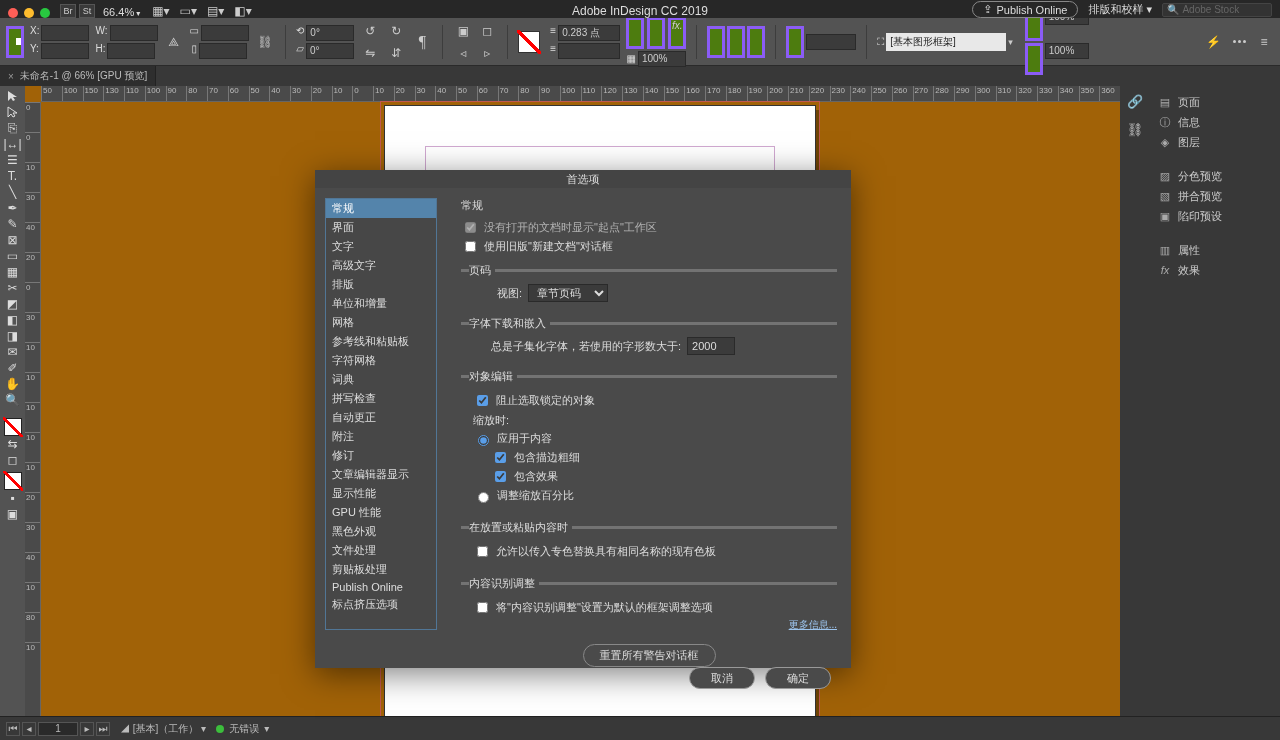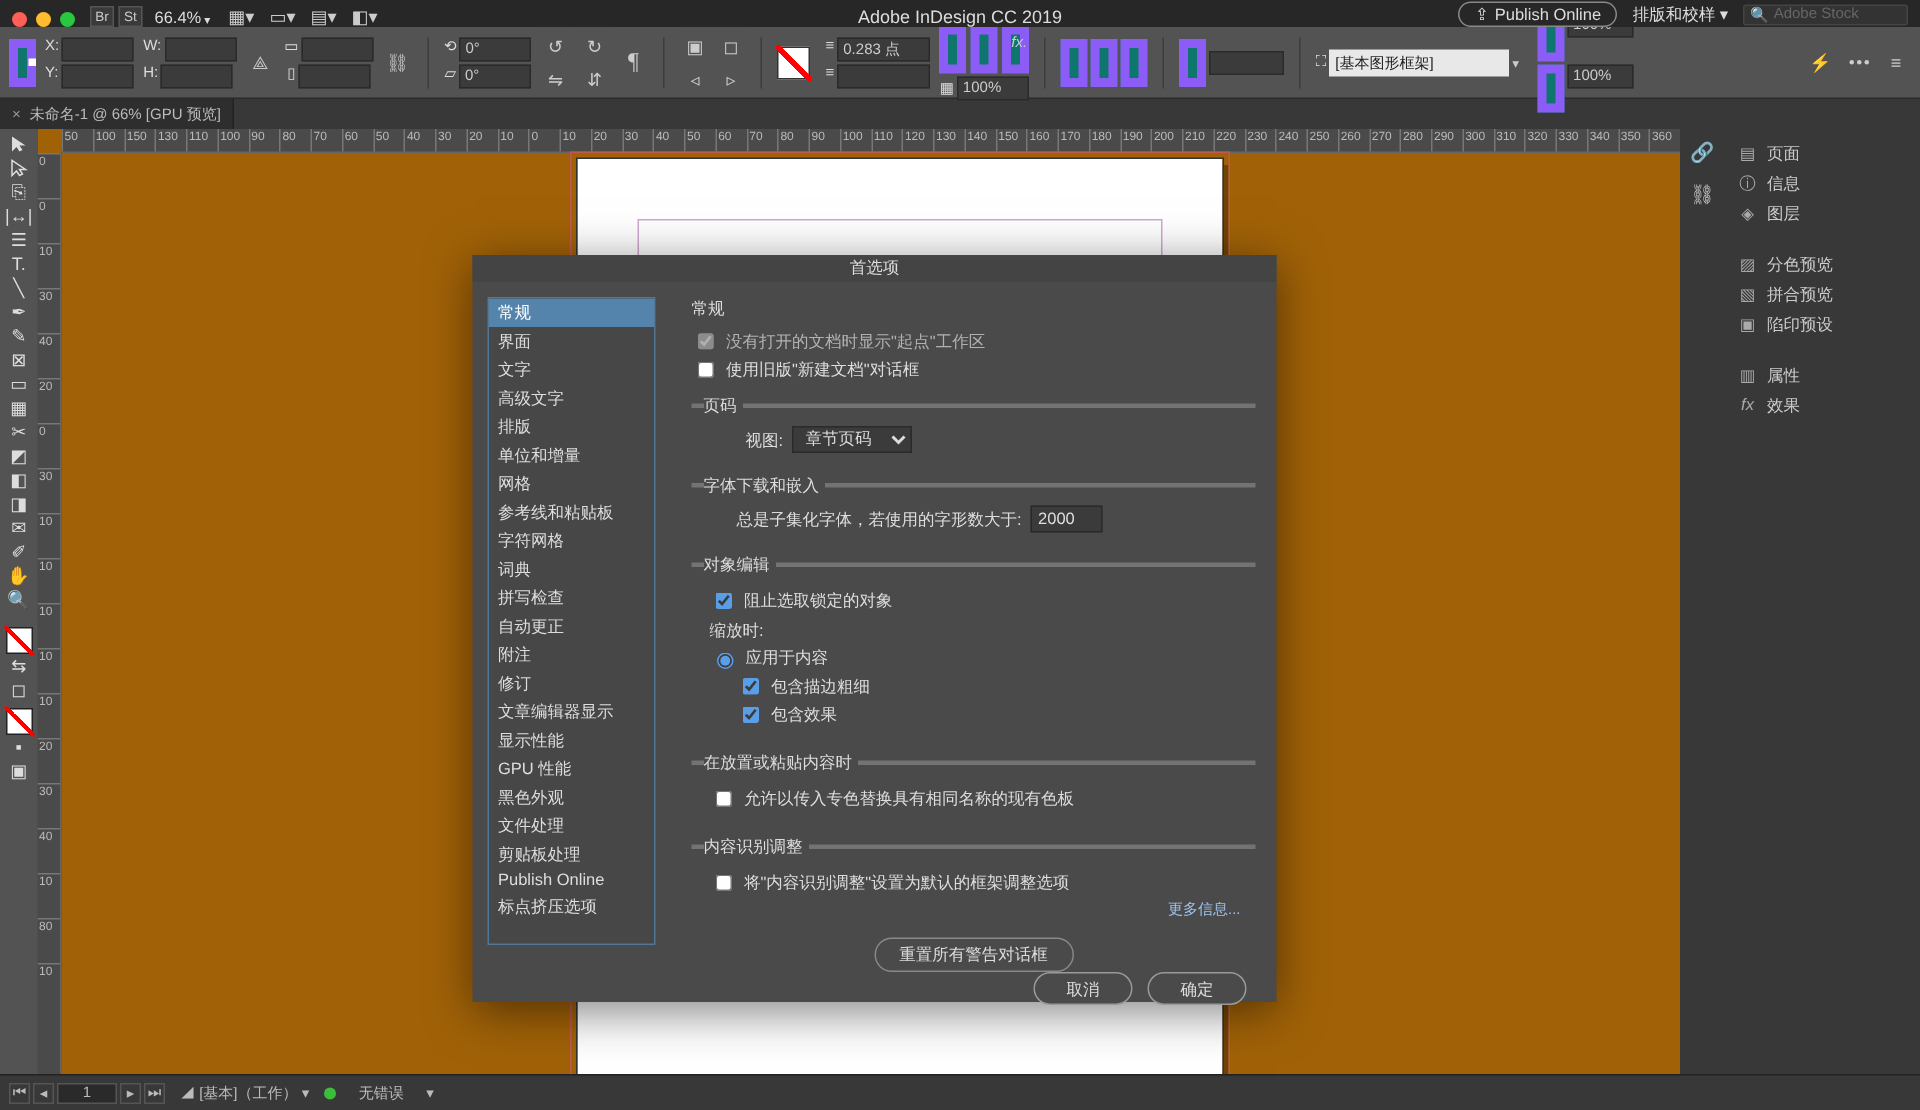--- a/index.html
+++ b/index.html
@@ -14,21 +14,21 @@
 .menubar .search{background:#333;border:1px solid #444;border-radius:2px;height:14px;width:110px;display:flex;align-items:center;padding:0 4px;color:#666;font-size:10px}
 .menubar .tiny{width:16px;height:14px;background:#3a3a3a;border:1px solid #555;display:flex;align-items:center;justify-content:center;color:#ccc;font-size:9px}
 .ctrlbar{height:48px;background:#535353;display:flex;align-items:center;padding:0 6px;gap:6px;border-bottom:1px solid #2a2a2a}
 .ctrlbar .grp{display:flex;align-items:center;gap:2px}
 .ctrlbar .sep{width:1px;height:34px;background:#3d3d3d;margin:0 4px}
 .ctrlbar .lbl{color:#ddd;font-size:10px}
 .ctrlbar .fld{background:#3b3b3b;border:1px solid #2a2a2a;height:16px;width:48px;color:#ccc;font-size:10px;padding:0 3px}
 .ctrlbar .btn{width:20px;height:20px;background:#535353;display:flex;align-items:center;justify-content:center;color:#ccc;font-size:12px}
 .ctrlbar .swatch{width:22px;height:22px;background:#fff;position:relative;border:1px solid #333}
 .ctrlbar .swatch::after{content:"";position:absolute;left:-2px;top:-2px;right:-2px;bottom:-2px;background:linear-gradient(45deg,transparent 45%,red 45%,red 55%,transparent 55%)}
-.ctrlbar .mini{width:18px;height:32px;border:6px solid #8b5cf6;background:#0f766e}
+.ctrlbar .mini{width:18px;height:32px;border:3px solid #8b5cf6;background:#4d7c0f}
 .ctrlbar .widefld{background:#e8e8e8;color:#222;height:18px;width:120px;font-size:10px;padding:2px 4px;display:flex;align-items:center}
 .ctrlbar .dots{width:18px;height:14px;display:flex;align-items:center;justify-content:center}
 .ctrlbar .dots span{width:3px;height:3px;background:#ccc;border-radius:50%;margin:0 1px}
 .tabbar{height:20px;background:#383838;display:flex;align-items:center}
 .tabbar .tab{background:#2e2e2e;height:20px;display:flex;align-items:center;padding:0 8px;color:#bbb;font-size:10px;border-right:1px solid #222}
 .tabbar .tab .x{margin-right:6px;color:#999}
 .main{display:flex;height:630px}
 .tools{width:25px;background:#535353;display:flex;flex-direction:column;align-items:center;padding-top:2px}
 .tools .t{width:22px;height:16px;display:flex;align-items:center;justify-content:center;color:#ddd;font-size:12px;margin-bottom:0px}
 .tools .fillstr{width:18px;height:18px;border:1px solid #222;background:#fff;position:relative;margin-top:4px}
@@ -61,21 +61,21 @@
 .dlg .content{flex:1;font-size:11px;color:#ddd}
 .dlg .content h4{margin:0 0 6px 0;font-size:11px;font-weight:normal;color:#ddd}
 .dlg .chk{display:flex;align-items:center;gap:5px;margin:2px 0}
 .dlg .chk input{width:11px;height:11px;accent-color:#5a9ee8}
 .dlg fieldset{border:none;border-top:3px solid #737373;margin:8px 0 2px 0;padding:6px 0 6px 12px}
 .dlg fieldset legend{padding:0 4px 0 0;color:#ddd;font-size:11px;margin-left:-4px}
 .dlg .inline{display:flex;align-items:center;gap:6px}
 .dlg select,.dlg input[type=text]{background:#3b3b3b;border:1px solid #2a2a2a;color:#ddd;font-size:11px;height:18px;padding:0 4px}
 .dlg .radio{display:flex;align-items:center;gap:5px;margin:3px 0}
 .dlg .radio input{width:11px;height:11px;accent-color:#5a9ee8}
-.dlg .link{color:#9cc3ec;font-size:10px;float:right;margin-right:10px;cursor:pointer}
+.dlg .link{color:#9cc3ec;text-decoration:underline;font-size:10px;float:right;cursor:pointer}
 .dlg .resetbtn{display:flex;justify-content:center;margin-top:10px}
 .dlg .resetbtn button{background:#4a4a4a;border:1px solid #888;border-radius:12px;color:#ddd;padding:3px 16px;font-size:11px;cursor:pointer}
 .dlg .footer{height:44px;display:flex;align-items:center;justify-content:flex-end;gap:10px;padding:0 20px}
 .dlg .footer button{background:#4a4a4a;border:1px solid #999;border-radius:14px;color:#ddd;width:66px;height:22px;font-size:11px;cursor:pointer}
 svg{display:block}
 </style>
 </head>
 <body>
 
 <div class="menubar">
@@ -411,21 +411,21 @@
 
 <div class="status">
   <div class="nav">
       <span>⏮</span>
       <span>◂</span>
       <span style="width:40px;background:#2a2a2a">1</span>
       <span>▸</span>
       <span>⏭</span>
     </div>
   <div>◢ <span>[基本]（工作）</span> ▾</div>
-  <div style="display:flex;align-items:center;gap:15px"><span class="dot"></span><span>无错误</span> ▾</div>
+  <div style="display:flex;align-items:center;gap:5px"><span class="dot"></span><span>无错误</span> ▾</div>
 </div>
 
 <div class="dlg">
   <div class="titlebar">首选项</div>
   <div class="body">
     <div class="cats" id="cats">
         <div class="sel">常规</div>
         <div>界面</div>
         <div>文字</div>
         <div>高级文字</div>
@@ -487,20 +487,24 @@
             <span>应用于内容</span>
           </label>
         <label class="chk" style="margin-left:18px">
             <input type="checkbox" checked="" style="">
             <span>包含描边粗细</span>
           </label>
         <label class="chk" style="margin-left:18px">
             <input type="checkbox" checked="" style="">
             <span>包含效果</span>
           </label>
+        <label class="radio">
+            <input type="radio" name="sc" style="">
+            <span>调整缩放百分比</span>
+          </label>
       </fieldset>
 
       <fieldset>
         <legend>在放置或粘贴内容时</legend>
         <label class="chk">
             <input type="checkbox" style="">
             <span>允许以传入专色替换具有相同名称的现有色板</span>
           </label>
       </fieldset>
 

